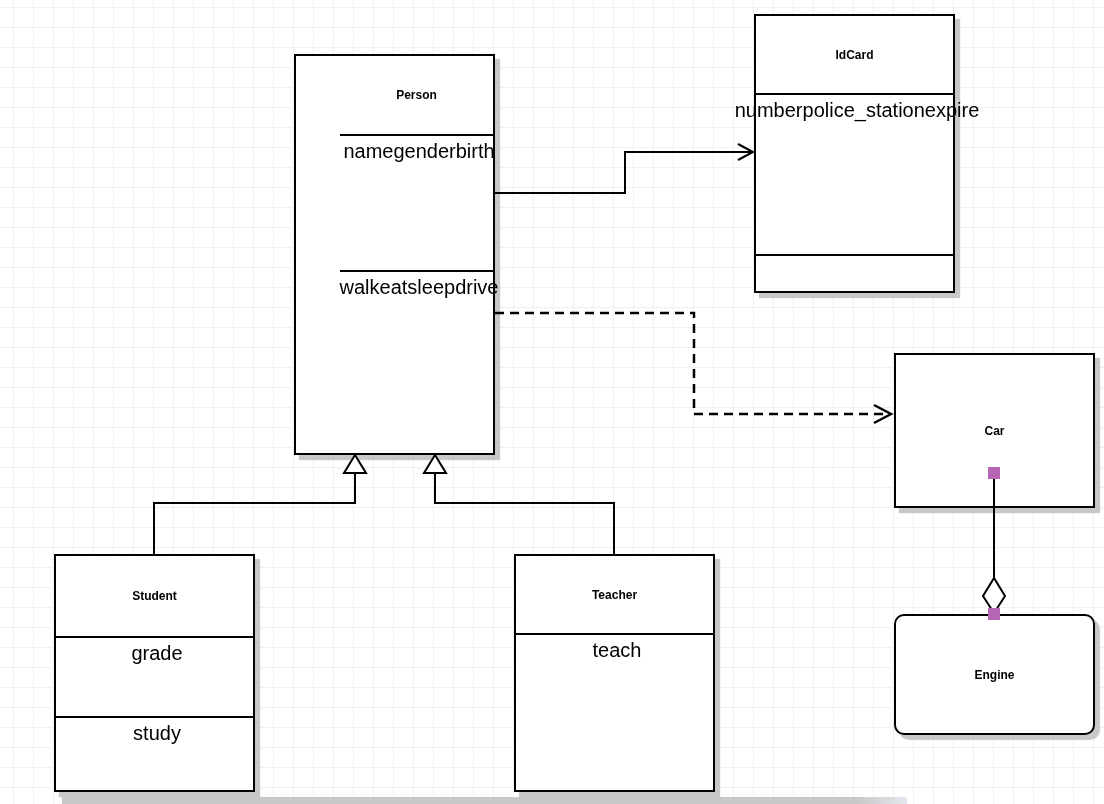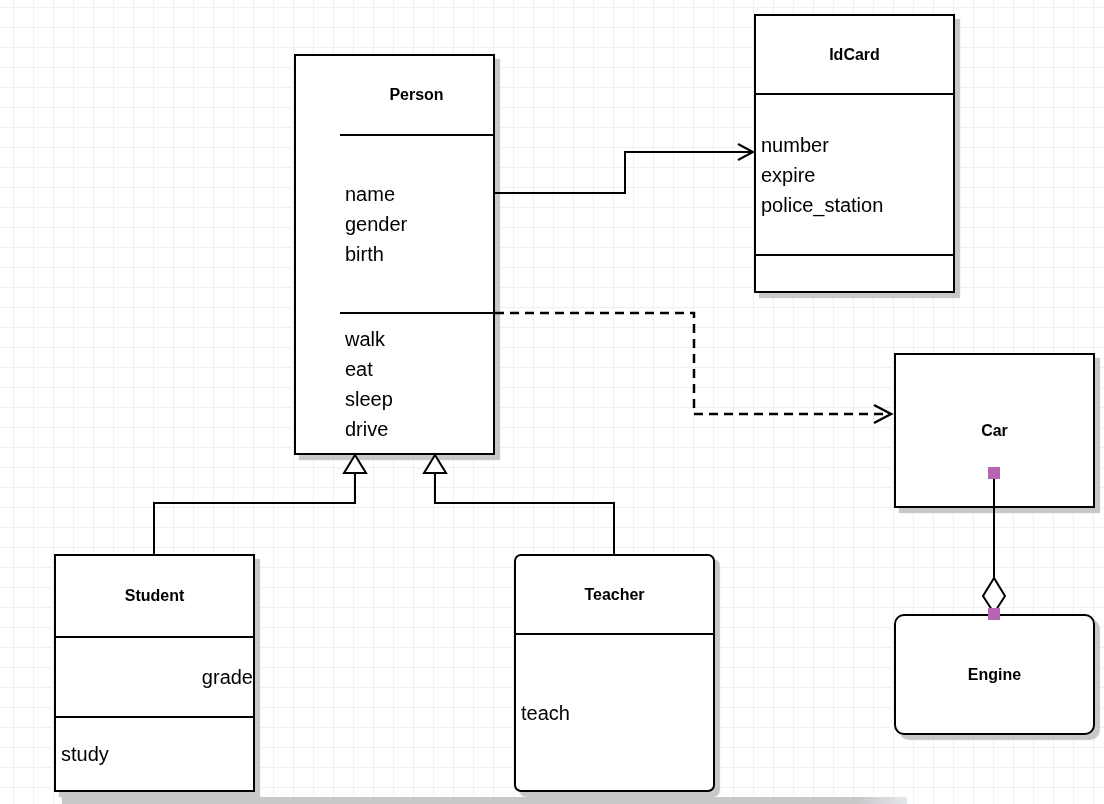--- a/index.html
+++ b/index.html
@@ -24,55 +24,55 @@
     box-shadow:5px 5px 1px #c8c8c8;
     display:flex;
     flex-direction:column;
     z-index:1;
   }
   .cls-title{
     display:flex;
     align-items:center;
     justify-content:center;
     font-weight:bold;
-    font-size:16px;
+    font-size:12px;
     flex:0 0 auto;
   }
   .cls-section{
     border-top:2px solid #000;
     display:flex;
-    flex-direction:column;
+    flex-direction:row;
     justify-content:center;
     padding-left:5px;
     flex:0 0 auto;
     box-sizing:border-box;
   }
   .cls-member{
     font-size:20px;
     line-height:30px;
     white-space:nowrap;
   }
   
   #cls-person {left:294px; top:54px;  width:201px; height:401px;padding-left:44px;}
   #cls-person  .cls-title{height:78px;}
-  #cls-person  .sec-attrs{height:178px;}
+  #cls-person  .sec-attrs{height:136px;}
   #cls-person  .sec-methods{flex:1 1 auto;}
   #cls-idcard {left:754px; top:14px;  width:201px; height:279px;}
   #cls-idcard  .cls-title{height:77px;}
   #cls-idcard  .sec-attrs{height:161px;}
   #cls-idcard  .sec-methods{flex:1 1 auto;}
   #cls-car    {left:894px; top:353px; width:201px; height:155px;}
   #cls-car     .cls-title{flex:1 1 auto;}
   #cls-engine {left:894px; top:614px; width:201px; height:121px;border-radius:10px;}
   #cls-engine  .cls-title{flex:1 1 auto;}
   #cls-student{left:54px;  top:554px; width:201px; height:238px;}
   #cls-student .cls-title{height:80px;}
   #cls-student .sec-attrs{height:80px;text-align:right;}
   #cls-student .sec-methods{flex:1 1 auto;}
-  #cls-teacher{left:514px; top:554px; width:201px; height:238px;border-radius:7px;}
+  #cls-teacher{left:514px; top:554px; width:201px; height:238px;}
   #cls-teacher .cls-title{height:77px;}
   #cls-teacher .sec-attrs{height:80px;}
   #cls-teacher .sec-methods{flex:1 1 auto;}
 
   #connector-layer{
     position:absolute;left:0;top:0;width:1104px;height:804px;
     z-index:2;
   }
   #page-edge-shadow{
     position:absolute;
@@ -100,22 +100,22 @@
       <div class="cls-member">eat</div>
       <div class="cls-member">sleep</div>
       <div class="cls-member">drive</div>
     </div>
   </div>
 
   <div class="uml-class" id="cls-idcard">
     <div class="cls-title">IdCard</div>
     <div class="cls-section sec-attrs">
       <div class="cls-member">number</div>
+      <div class="cls-member">police_station</div>
       <div class="cls-member">expire</div>
-      <div class="cls-member">police_station</div>
     </div>
     <div class="cls-section sec-methods"></div>
   </div>
 
   <div class="uml-class" id="cls-car">
     <div class="cls-title">Car</div>
   </div>
 
   <div class="uml-class" id="cls-engine">
     <div class="cls-title">Engine</div>

